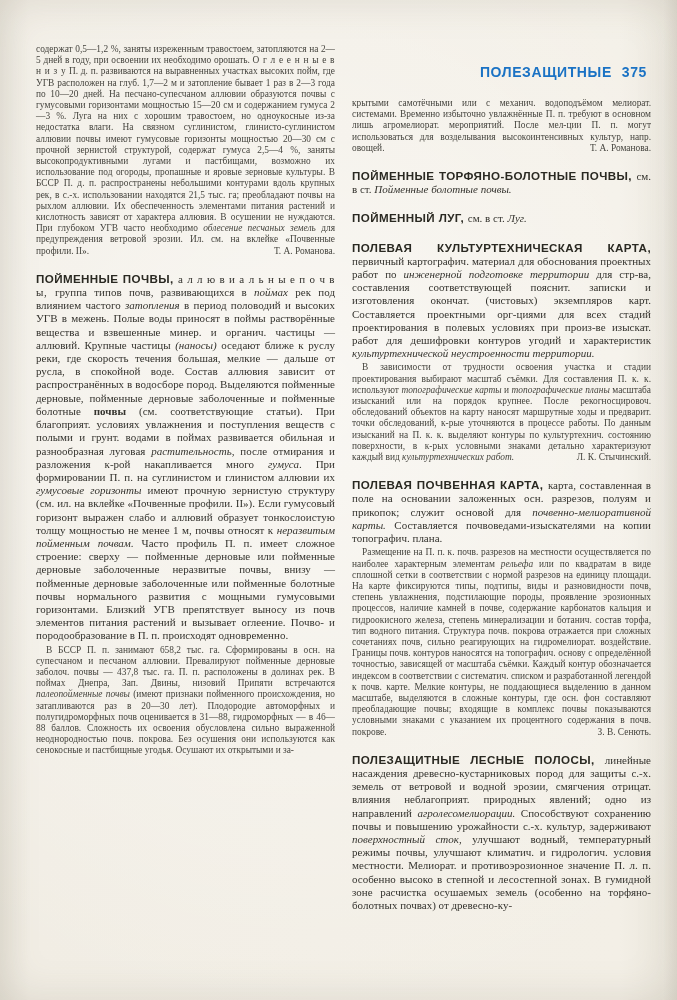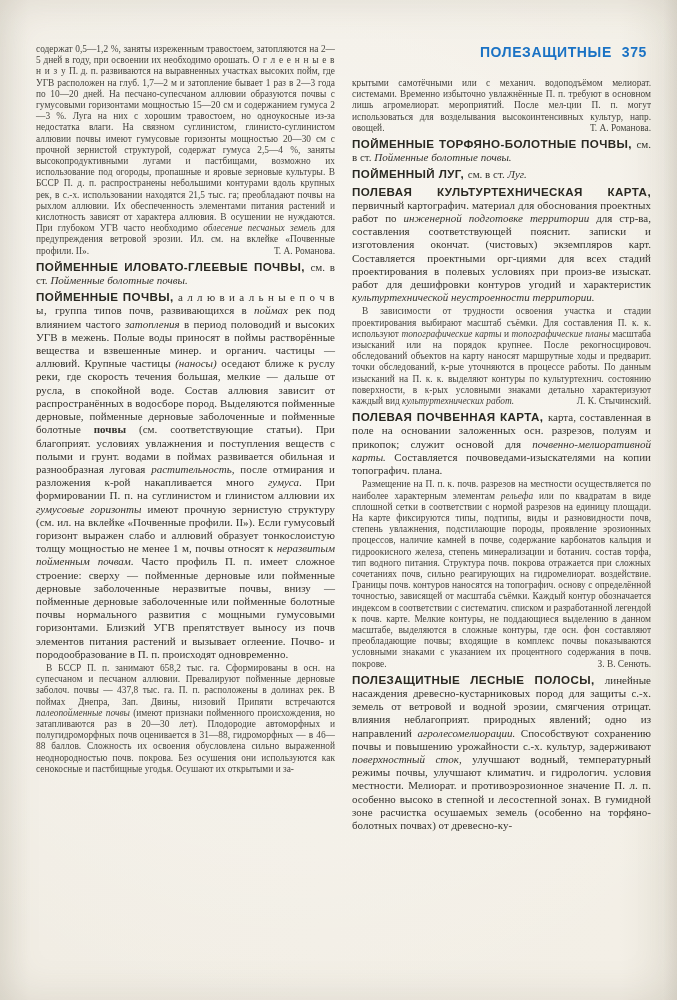--- a/index.html
+++ b/index.html
@@ -23,25 +23,25 @@
   }
   .col-left{left:36px;}
   .col-right{left:352px;}
   .running-head{
     font-family:"Liberation Sans", sans-serif;
     font-weight:bold;
     font-size:14px;
     letter-spacing:0.6px;
     text-align:right;
     padding-right:4px;
-    margin:0 0 18px 0;
+    margin:20px 0 18px 0;
   }
   .running-head .rh-word{margin-right:10px;}
   p.block{margin:0 0 2px 0;}
-  p.entry{margin-top:3px;}
+  p.entry{margin-top:15px;}
   .main{font-size:11px;line-height:13.2px;}
   .petit{font-size:9.4px;line-height:11.2px;color:#45443e;}
   .indent{text-indent:10px;}
   .seg-t{
     font-family:"Liberation Sans", sans-serif;
     font-weight:bold;
     font-size:11.6px;
     letter-spacing:0.4px;
     color:#2a2922;
   }
@@ -53,21 +53,20 @@
     position:absolute;right:0;top:0;width:14px;height:1000px;
     background:linear-gradient(90deg, rgba(0,0,0,0), rgba(110,100,80,0.10));
   }
 </style>
 </head>
 <body>
 
 <div class="page">
   <div class="col col-left" id="col-0">
       <p class="block petit"><span class="seg-n">содержат 0,5—1,2 %, заняты изреженным травостоем, затопляются на 2—5 дней в году, при освоении их необходимо орошать. </span><span class="seg-s">О г л е е н н ы е  в н и з у</span><span class="seg-n"> П. д. п. развиваются на выравненных участках высоких пойм, где УГВ расположен на глуб. 1,7—2 м и затопление бывает 1 раз в 2—3 года по 10—20 дней. На песчано-супесчаном аллювии образуются почвы с гумусовыми горизонтами мощностью 15—20 см и содержанием гумуса 2—3 %. Луга на них с хорошим травостоем, но одноукосные из-за недостатка влаги. На связном суглинистом, глинисто-суглинистом аллювии почвы имеют гумусовые горизонты мощностью 20—30 см с прочной зернистой структурой, содержат гумуса 2,5—4 %, заняты высокопродуктивными лугами и пастбищами, возможно их использование под огороды, пропашные и яровые зерновые культуры. В БССР П. д. п. распространены небольшими контурами вдоль крупных рек, в с.-х. использовании находятся 21,5 тыс. га; преобладают почвы на рыхлом аллювии. Их обеспеченность элементами питания растений и кислотность зависят от характера аллювия. В осушении не нуждаются. При глубоком УГВ часто необходимо </span><span class="seg-i">облесение песчаных земель</span><span class="seg-n"> для предупреждения ветровой эрозии. Ил. см. на вклейке «Почвенные профили. II».</span><span class="seg-g">Т. А. Романова.</span></p>
-      <p class="block main entry"><span class="seg-t">ПОЙМЕННЫЕ ИЛОВАТО-ГЛЕЕВЫЕ ПОЧВЫ, </span><span class="seg-n">см. в ст. </span><span class="seg-i">Пойменные болотные почвы.</span></p>
       <p class="block main entry"><span class="seg-t">ПОЙМЕННЫЕ ПОЧВЫ, </span><span class="seg-s">а л л ю в и а л ь н ы е  п о ч в ы, </span><span class="seg-n">группа типов почв, развивающихся в </span><span class="seg-i">поймах</span><span class="seg-n"> рек под влиянием частого </span><span class="seg-i">затопления</span><span class="seg-n"> в период половодий и высоких УГВ в межень. Полые воды приносят в поймы растворённые вещества и взвешенные минер. и органич. частицы — аллювий. Крупные частицы </span><span class="seg-i">(наносы)</span><span class="seg-n"> оседают ближе к руслу реки, где скорость течения большая, мелкие — дальше от русла, в спокойной воде. Состав аллювия зависит от распространённых в водосборе пород. Выделяются пойменные дерновые, пойменные дерновые заболоченные и пойменные болотные </span><span class="seg-b">почвы</span><span class="seg-n"> (см. соответствующие статьи). При благоприят. условиях увлажнения и поступления веществ с полыми и грунт. водами в поймах развивается обильная и разнообразная луговая </span><span class="seg-i">растительность</span><span class="seg-n">, после отмирания и разложения к-рой накапливается много </span><span class="seg-i">гумуса</span><span class="seg-n">. При формировании П. п. на суглинистом и глинистом аллювии их </span><span class="seg-i">гумусовые горизонты</span><span class="seg-n"> имеют прочную зернистую структуру (см. ил. на вклейке «Почвенные профили. II»). Если гумусовый горизонт выражен слабо и аллювий образует тонкослоистую толщу мощностью не менее 1 м, почвы относят к </span><span class="seg-i">неразвитым пойменным почвам.</span><span class="seg-n"> Часто профиль П. п. имеет сложное строение: сверху — пойменные дерновые или пойменные дерновые заболоченные неразвитые почвы, внизу — пойменные дерновые заболоченные или пойменные болотные почвы нормального развития с мощными гумусовыми горизонтами. Близкий УГВ препятствует выносу из почв элементов питания растений и вызывает оглеение. Почво- и породообразование в П. п. происходят одновременно.</span></p>
       <p class="block petit indent"><span class="seg-n">В БССР П. п. занимают 658,2 тыс. га. Сформированы в осн. на супесчаном и песчаном аллювии. Превалируют пойменные дерновые заболоч. почвы — 437,8 тыс. га. П. п. расположены в долинах рек. В поймах Днепра, Зап. Двины, низовий Припяти встречаются </span><span class="seg-i">палеопойменные почвы</span><span class="seg-n"> (имеют признаки пойменного происхождения, но затапливаются раз в 20—30 лет). Плодородие автоморфных и полугидроморфных почв оценивается в 31—88, гидроморфных — в 46—88 баллов. Сложность их освоения обусловлена сильно выраженной неоднородностью почв. покрова. Без осушения они используются как сенокосные и пастбищные угодья. Осушают их открытыми и за-</span></p>
     </div>
   <div class="col col-right" id="col-1">
     <div class="running-head" style="color: rgb(26, 114, 196);">
       <span class="rh-word">ПОЛЕЗАЩИТНЫЕ</span><span>375</span>
     </div>
   <p class="block petit"><span class="seg-n">крытыми самотёчными или с механич. водоподъёмом мелиорат. системами. Временно избыточно увлажнённые П. п. требуют в основном лишь агромелиорат. мероприятий. После мел-ции П. п. могут использоваться для возделывания высокоинтенсивных культур, напр. овощей.</span><span class="seg-g">Т. А. Романова.</span></p>
       <p class="block main entry"><span class="seg-t">ПОЙМЕННЫЕ ТОРФЯНО-БОЛОТНЫЕ ПОЧВЫ, </span><span class="seg-n">см. в ст. </span><span class="seg-i">Пойменные болотные почвы.</span></p>
       <p class="block main entry"><span class="seg-t">ПОЙМЕННЫЙ ЛУГ, </span><span class="seg-n">см. в ст. </span><span class="seg-i">Луг.</span></p>

